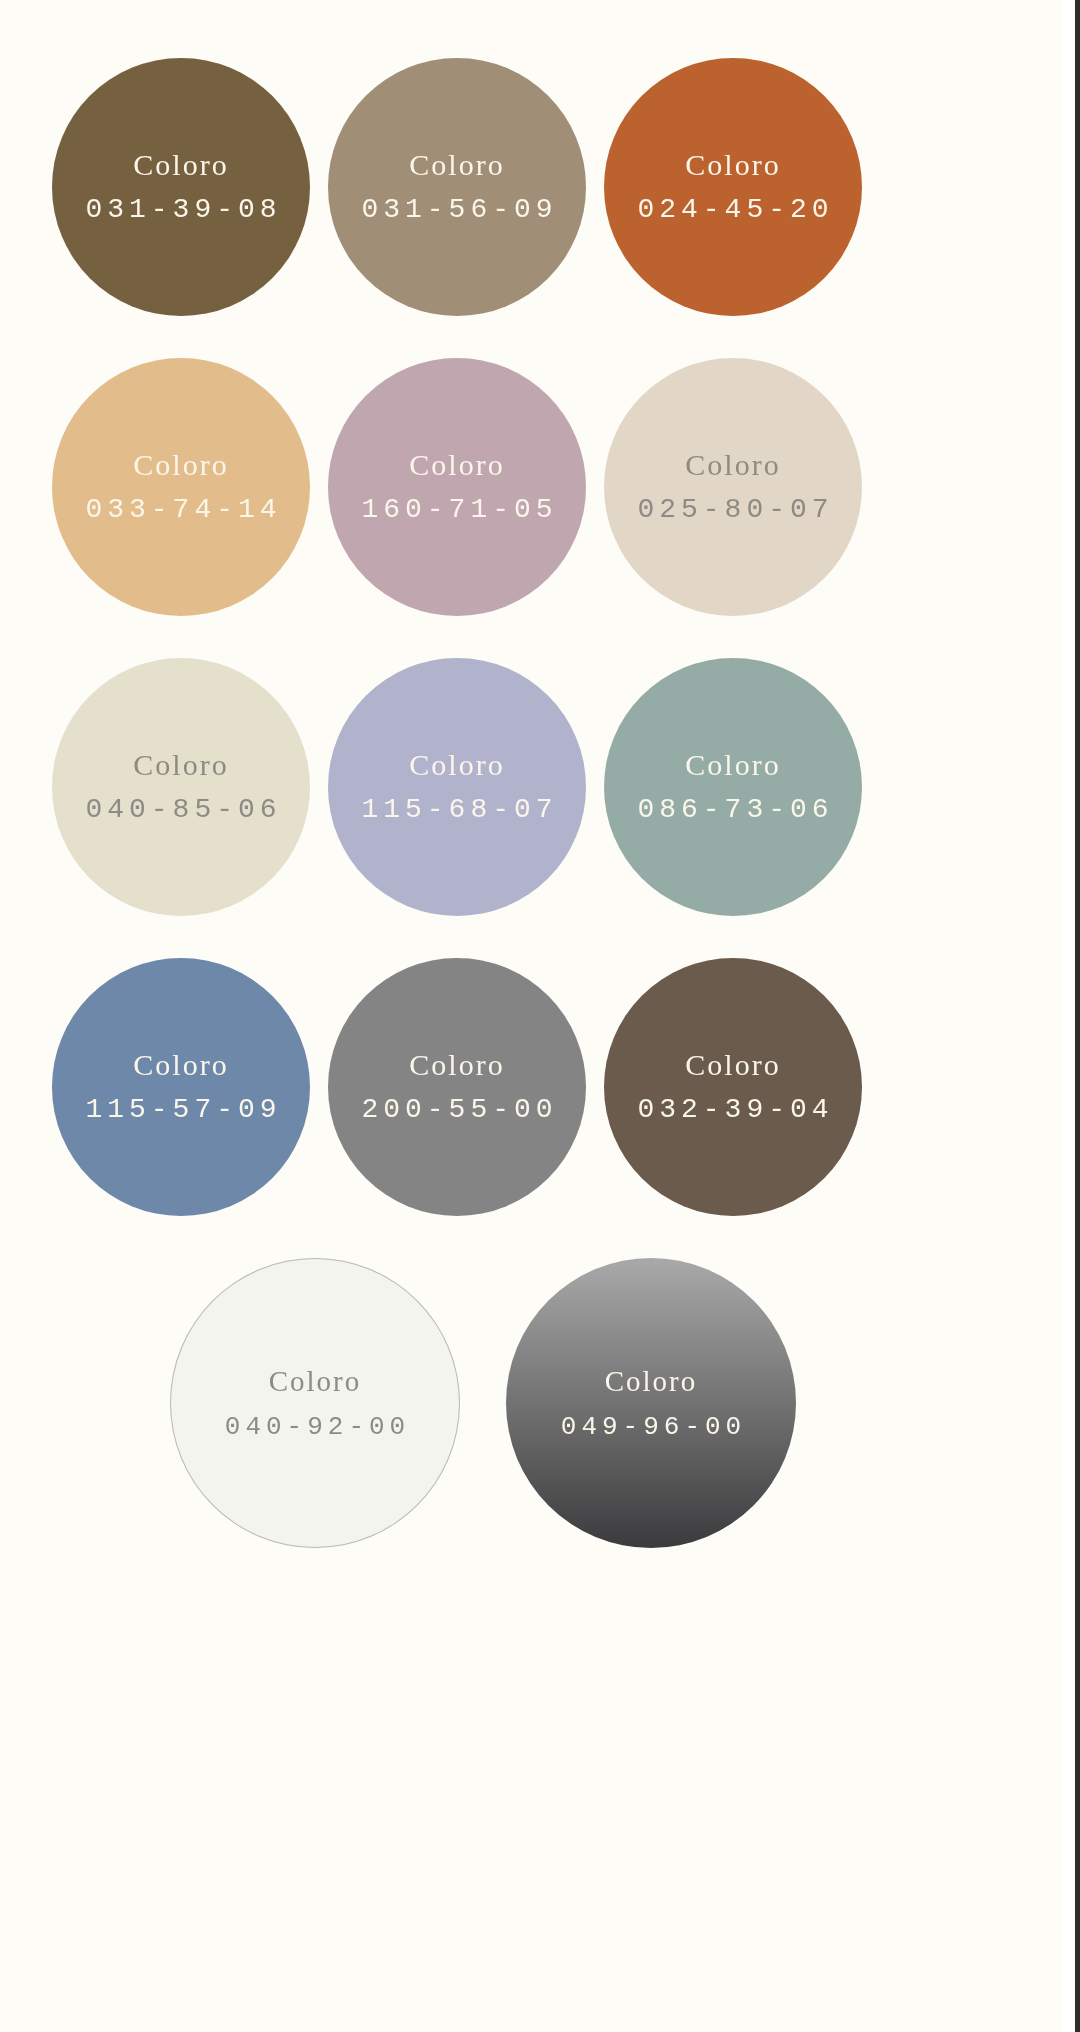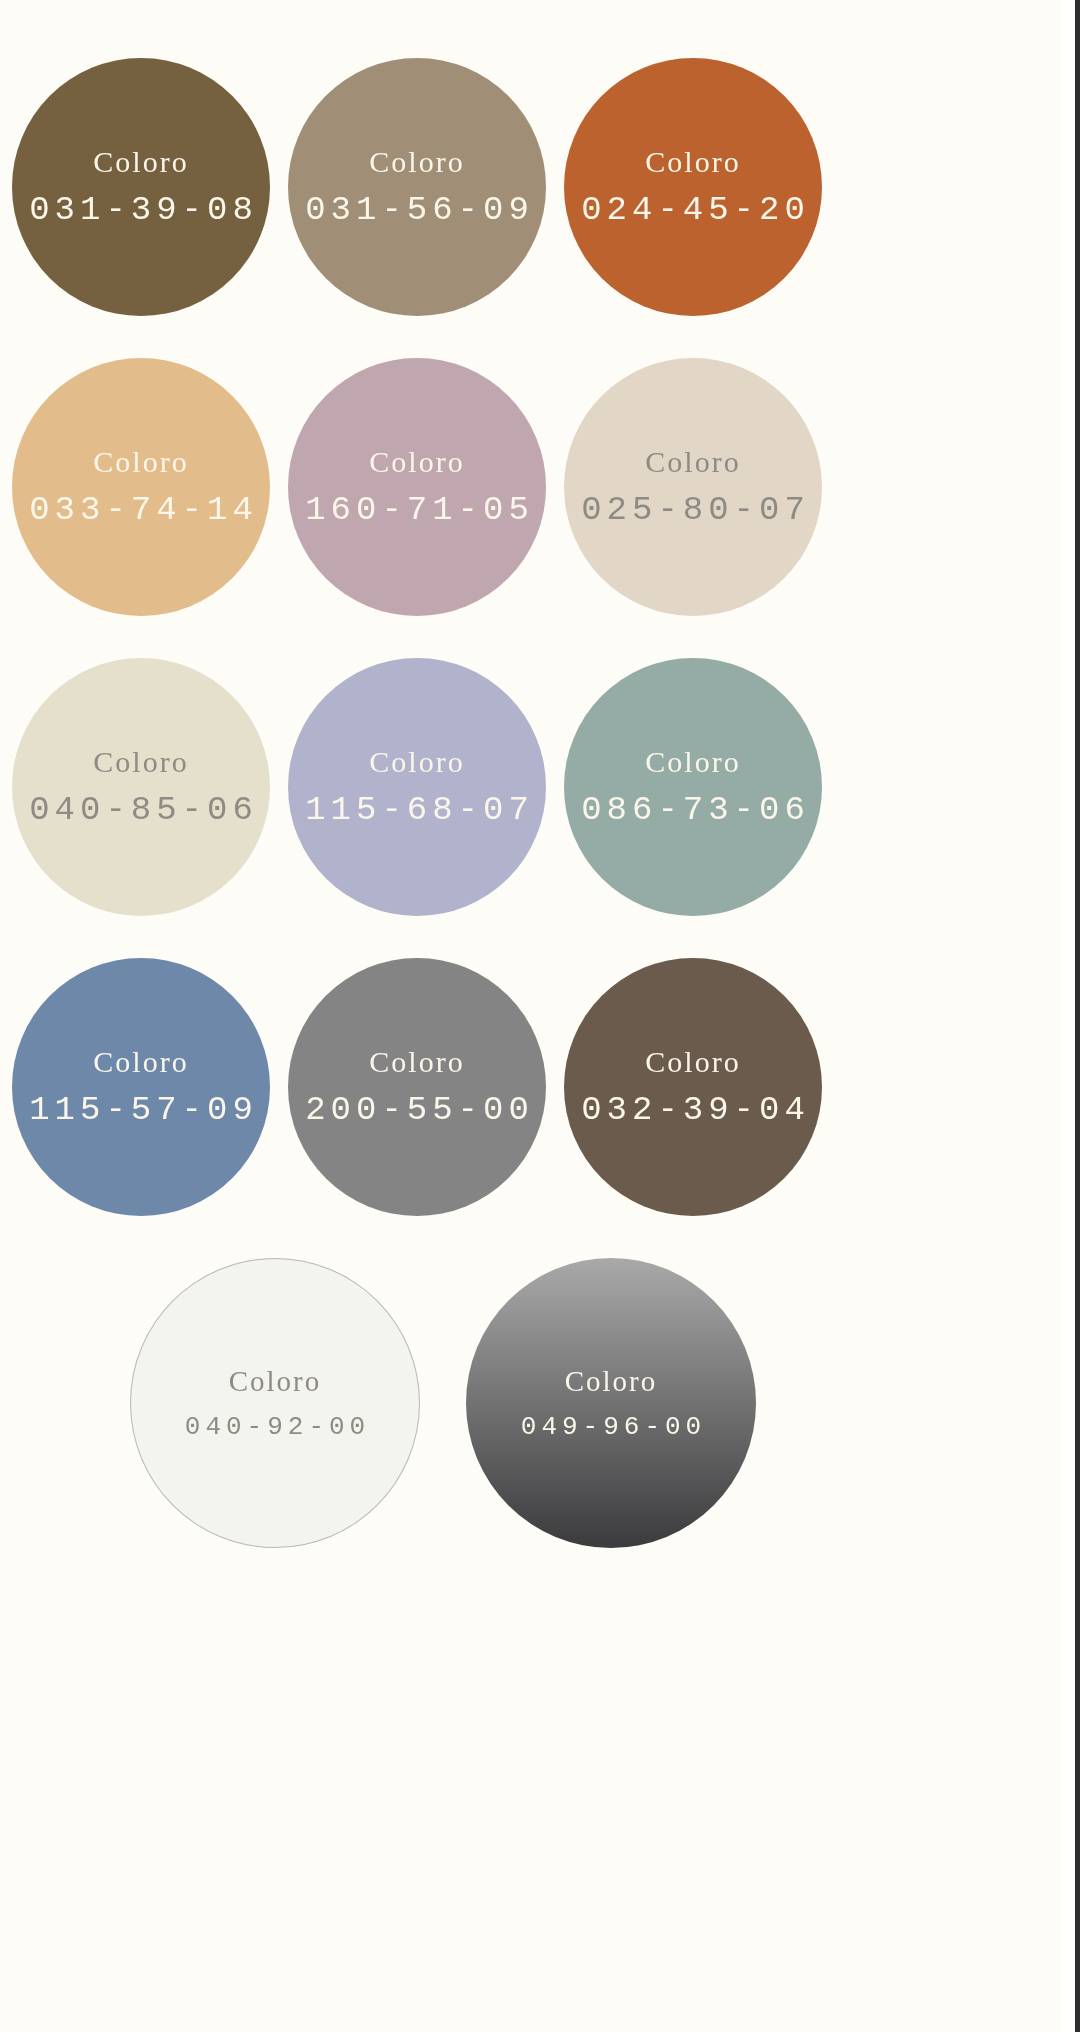--- a/index.html
+++ b/index.html
@@ -27,20 +27,21 @@
   .grid{
     position:absolute;
     top:58px;left:0;width:1058px;
   }
   .row{
     display:flex;
     justify-content:flex-start;
     align-items:flex-end;
     margin-bottom:42px;
     padding-left:12px;
+    margin-left:40px;
   }
   .row.last{
     padding-left:130px;
     margin-top:38px;
   }
 
   .swatch{
     width:258px;height:258px;
     border-radius:50%;
     display:flex;
@@ -59,21 +60,21 @@
   .brand{
     font-family:"Liberation Serif", serif;
     font-size:30px;
     letter-spacing:2.0px;
     line-height:1;
     margin-bottom:16px;
     white-space:nowrap;
   }
   .code{
     font-family:"Liberation Mono", monospace;
-    font-size:34px;
+    font-size:28px;
     letter-spacing:5.0px;
     line-height:1;
     white-space:nowrap;
     text-indent:5px;
   }
   .row.last .brand{font-size:29px;margin-bottom:18px;}
   .row.last .code{font-size:26px;}
 
   .t-light .brand,.t-light .code{color:#fbf6ea;}
   .t-dark  .brand,.t-dark  .code{color:#8e8b84;}

